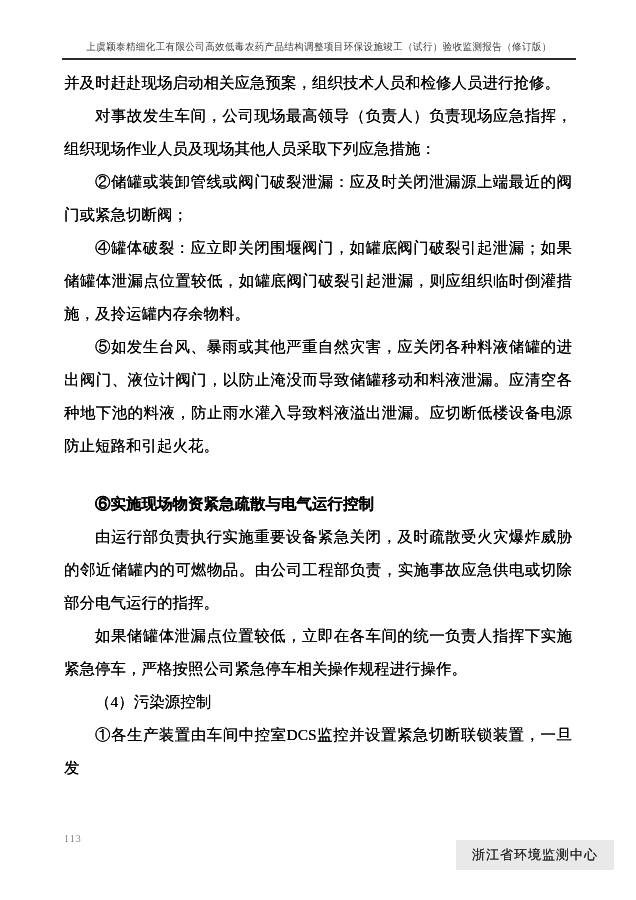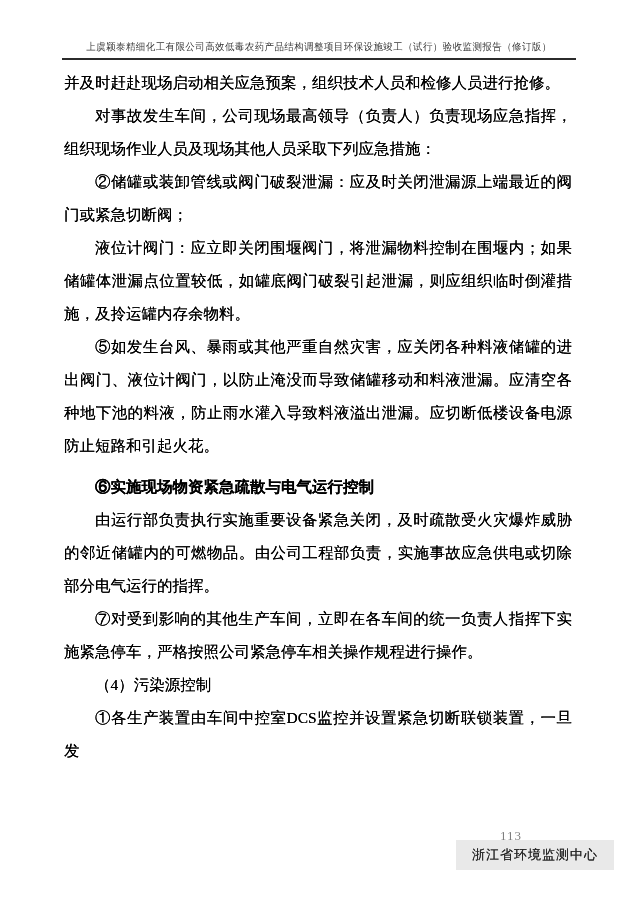--- a/index.html
+++ b/index.html
@@ -42,27 +42,27 @@
     color:#000000;
     text-align:justify;
     text-shadow:0 0 0.45px #222;
   }
   .content p{
     margin:0;
     padding:0;
   }
   .content p.indent{ text-indent:2em; }
   .content p.bold{ font-weight:bold; }
-  .content p.gap-before{ margin-top:8px; }
+  .content p.gap-before{ margin-top:25px; }
   
   .page-number{
     position:absolute;
-    bottom:56px;left:52px;width:470px;
-    text-align:right;
-    font-size:13px;
+    bottom:56px;left:64px;width:470px;
+    text-align:left;
+    font-size:10px;
     color:#7d7d7d;
     letter-spacing:1px;
   }
   .stamp{
     position:absolute;
     right:22px;bottom:30px;
     background:#e5e5e5;
     color:#2b2b2b;
     font-size:13px;
     letter-spacing:1px;
@@ -76,25 +76,25 @@
 <div class="page">
 
   <div class="header">
     <span class="header-title">上虞颖泰精细化工有限公司高效低毒农药产品结构调整项目环保设施竣工（试行）验收监测报告（修订版）</span>
   </div>
 
   <div class="content">
     <p>并及时赶赴现场启动相关应急预案，组织技术人员和检修人员进行抢修。</p>
     <p class="indent">对事故发生车间，公司现场最高领导（负责人）负责现场应急指挥，组织现场作业人员及现场其他人员采取下列应急措施：</p>
     <p class="indent">②储罐或装卸管线或阀门破裂泄漏：应及时关闭泄漏源上端最近的阀门或紧急切断阀；</p>
-    <p class="indent">液位计阀门：应立即关闭围堰阀门，将泄漏物料控制在围堰内；如果储罐体泄漏点位置较低，如罐底阀门破裂引起泄漏，则应组织临时倒灌措施，及拎运罐内存余物料。</p>
+    <p class="indent">④罐体破裂：应立即关闭围堰阀门，如罐底阀门破裂引起泄漏；如果储罐体泄漏点位置较低，如罐底阀门破裂引起泄漏，则应组织临时倒灌措施，及拎运罐内存余物料。</p>
     <p class="indent">⑤如发生台风、暴雨或其他严重自然灾害，应关闭各种料液储罐的进出阀门、液位计阀门，以防止淹没而导致储罐移动和料液泄漏。应清空各种地下池的料液，防止雨水灌入导致料液溢出泄漏。应切断低楼设备电源防止短路和引起火花。</p>
     <p class="indent bold gap-before">⑥实施现场物资紧急疏散与电气运行控制</p>
     <p class="indent">由运行部负责执行实施重要设备紧急关闭，及时疏散受火灾爆炸威胁的邻近储罐内的可燃物品。由公司工程部负责，实施事故应急供电或切除部分电气运行的指挥。</p>
-    <p class="indent">⑦对受到影响的其他生产车间，立即在各车间的统一负责人指挥下实施紧急停车，严格按照公司紧急停车相关操作规程进行操作。</p>
+    <p class="indent">如果储罐体泄漏点位置较低，立即在各车间的统一负责人指挥下实施紧急停车，严格按照公司紧急停车相关操作规程进行操作。</p>
     <p class="indent">（4）污染源控制</p>
     <p class="indent">①各生产装置由车间中控室DCS监控并设置紧急切断联锁装置，一旦发</p>
   </div>
 
   <div class="page-number">113</div>
 
   <div class="stamp">浙江省环境监测中心</div>
 
 </div>
 

